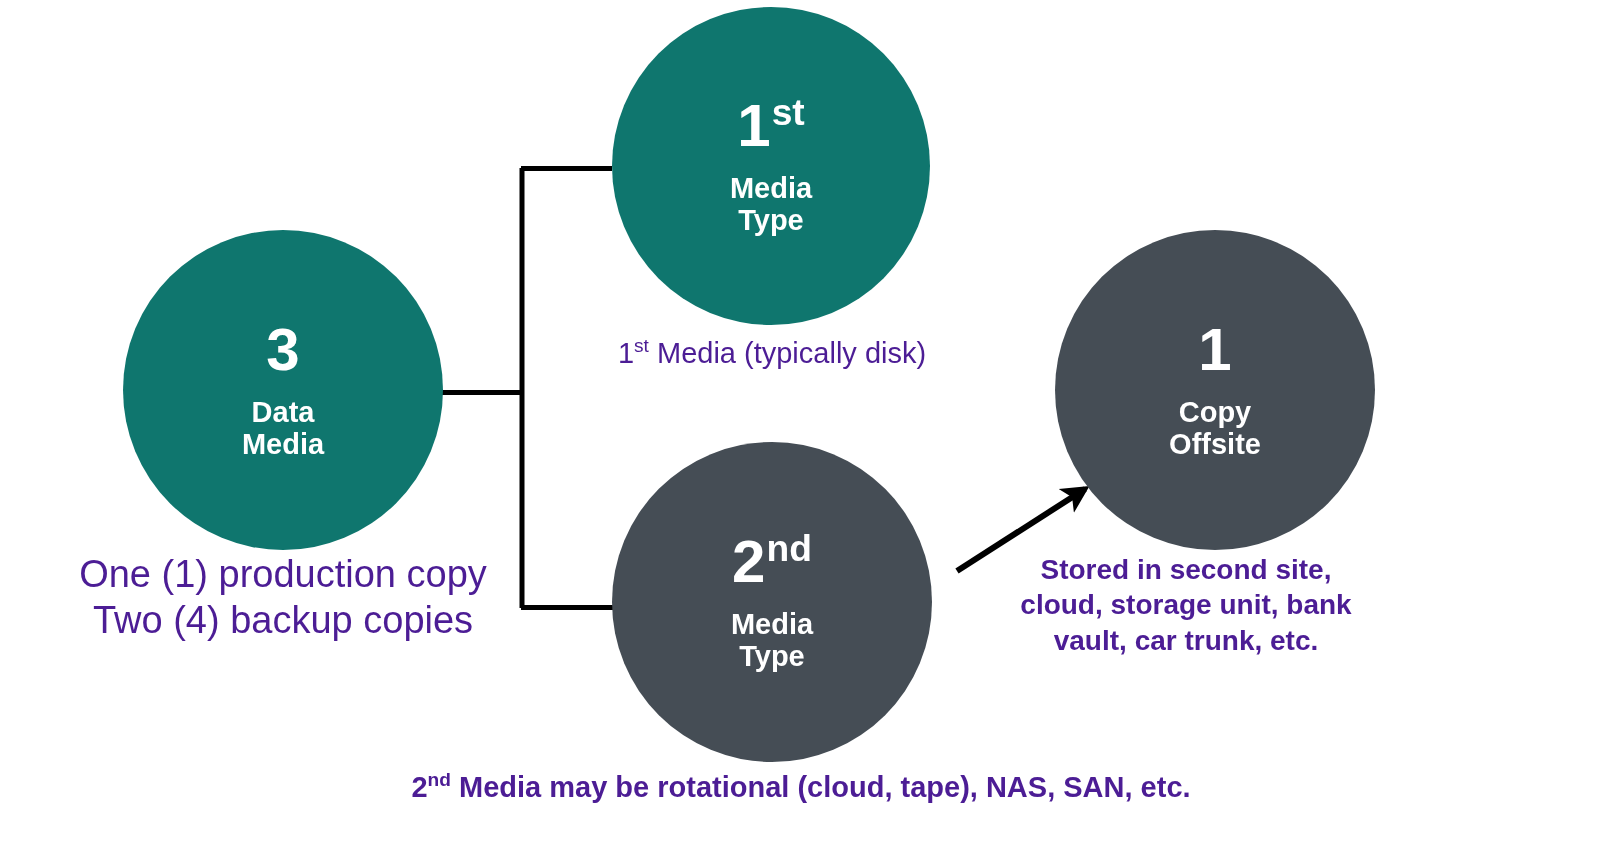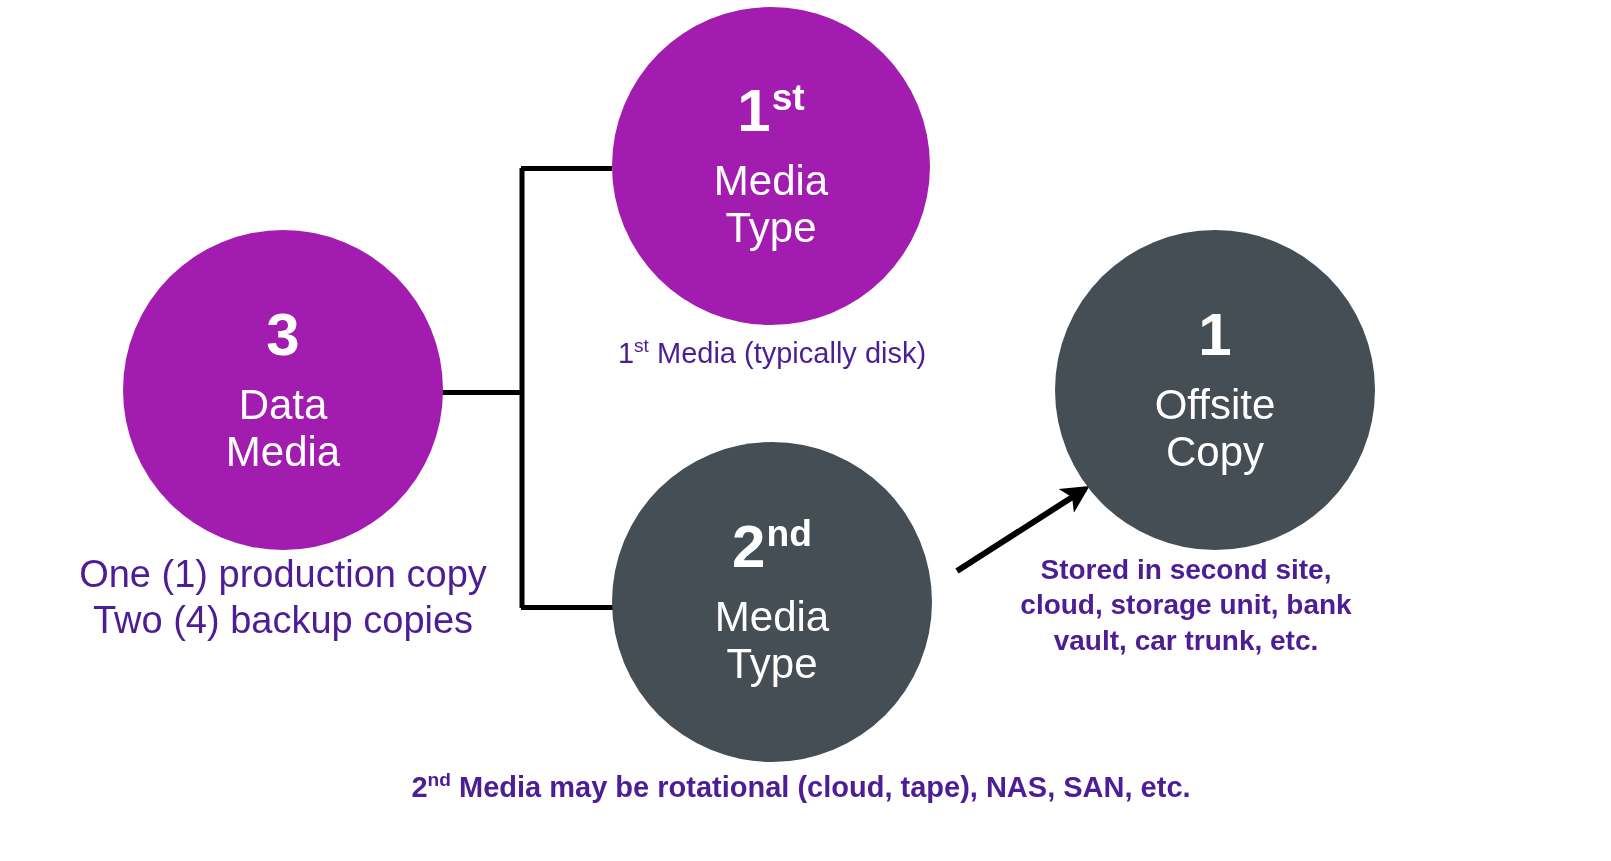--- a/index.html
+++ b/index.html
@@ -48,28 +48,28 @@
     white-space: nowrap;
   }
   .node .big sup {
     font-size: 0.62em;
     font-weight: bold;
     vertical-align: super;
     line-height: 0;
     margin-left: 1px;
   }
   .node .sub {
-    font-size: 42px;
-    font-weight: normal;
+    font-size: 29px;
+    font-weight: bold;
     line-height: 1.12;
     margin-top: 16px;
   }
   .node .sub .l2 { display: block; }
 
-  .node-cyan { background: #a21caf; }
+  .node-cyan { background: #0f766e; }
   .node-dark { background: #454D55; }
 
   
   #node-data-copies   { left: 123px; top: 230px; width: 320px; height: 320px; }
   #node-first-media   { left: 612px; top: 7px;   width: 318px; height: 318px; }
   #node-second-media  { left: 612px; top: 442px; width: 320px; height: 320px; }
   #node-offsite-copy  { left: 1055px; top: 230px; width: 320px; height: 320px; }
 
   
   .caption {
@@ -156,22 +156,22 @@
     <span class="big"><span>2</span><sup>nd</sup></span>
     <span class="sub">
       <span class="l2">Media</span>
       <span class="l2">Type</span>
     </span>
   </div>
 
   <div class="node node-dark" id="node-offsite-copy">
     <span class="big">1</span>
     <span class="sub">
+      <span class="l2">Copy</span>
       <span class="l2">Offsite</span>
-      <span class="l2">Copy</span>
     </span>
   </div>
 
   <div class="caption" id="caption-data-copies">
     <span class="l">One (1) production copy</span>
     <span class="l">Two (4) backup copies</span>
   </div>
 
   <div class="caption" id="caption-first-media">
     <span class="l"><span>1</span><sup>st</sup><span> Media (typically disk)</span></span>

